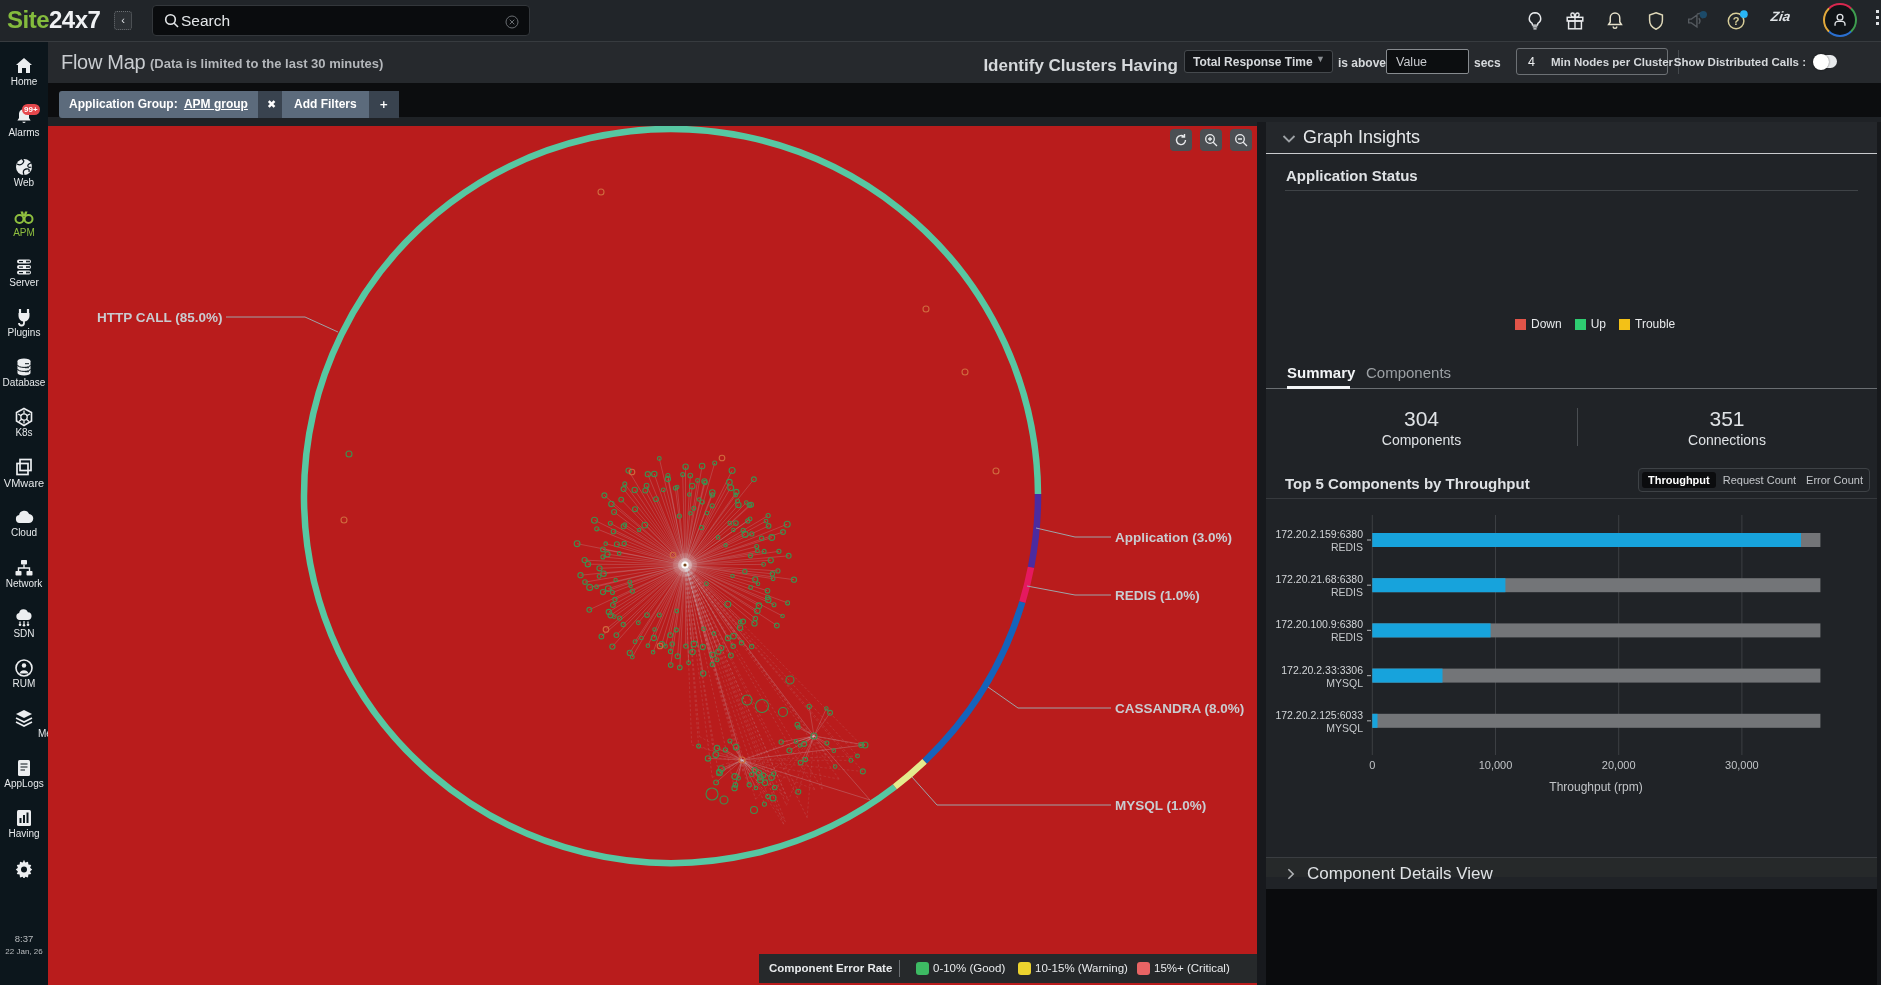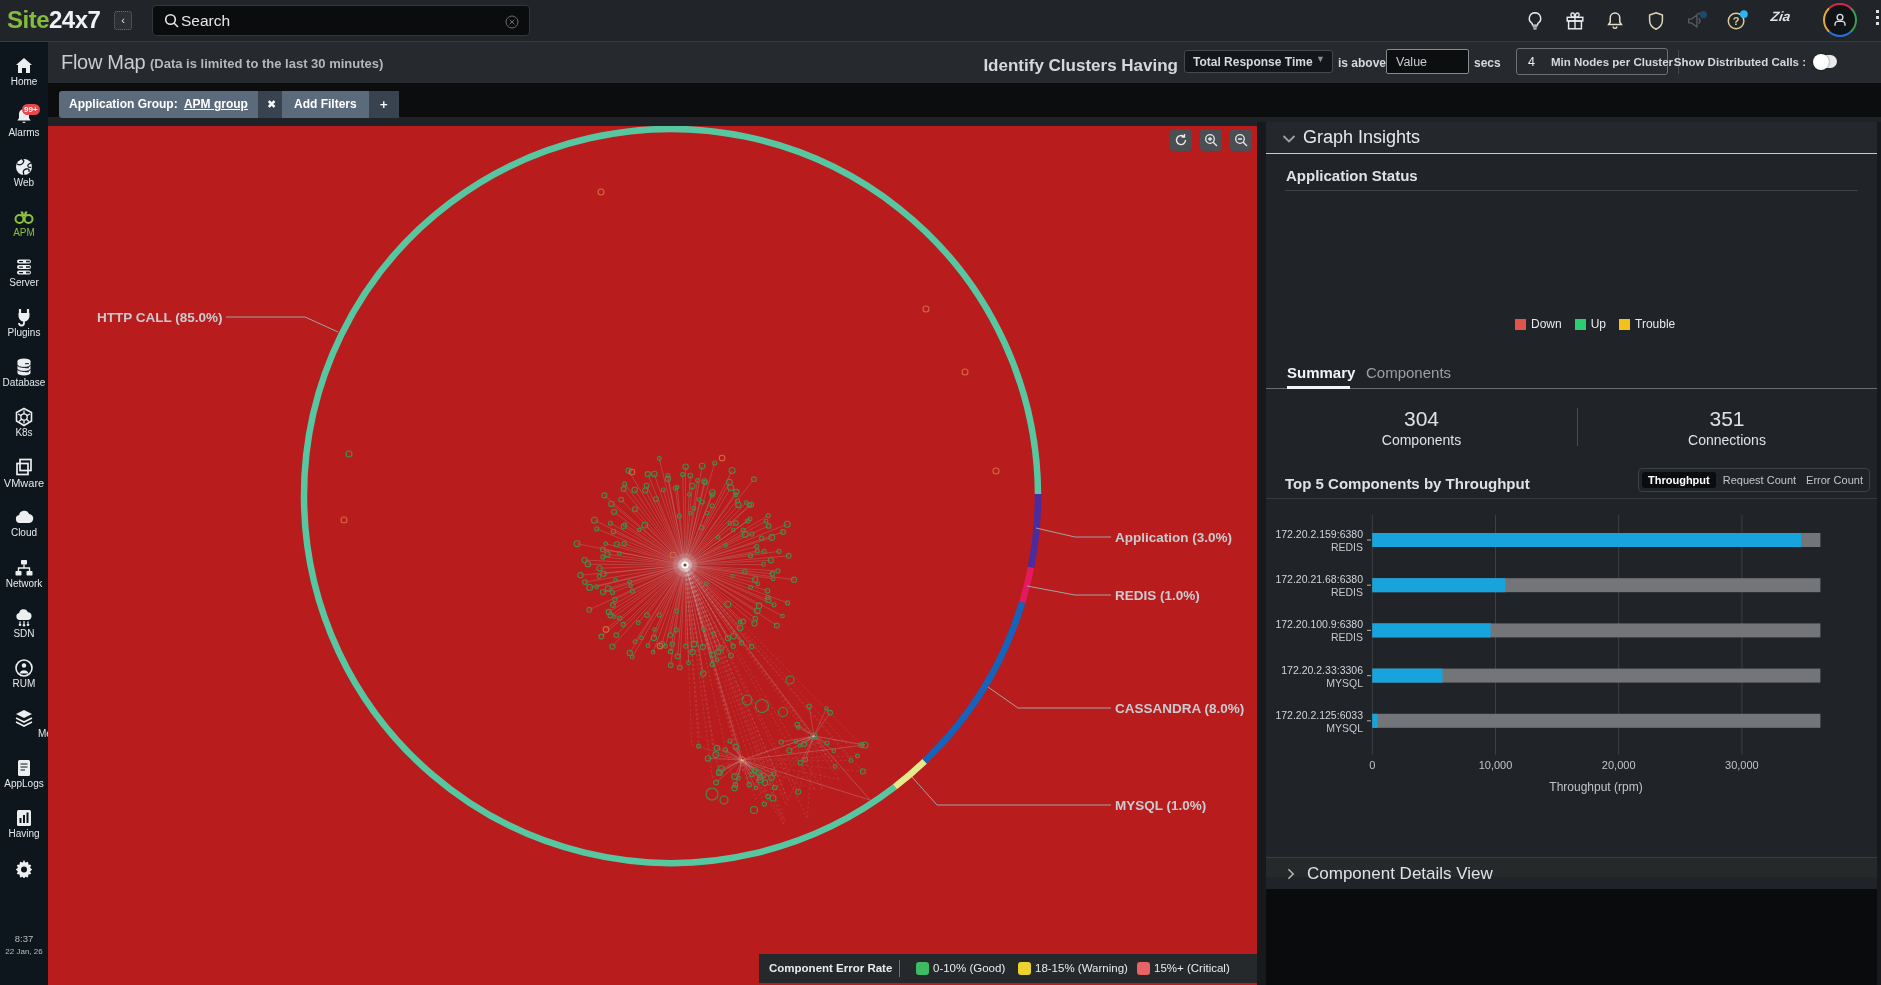--- a/index.html
+++ b/index.html
@@ -769,21 +769,21 @@
         <circle cx="6" cy="6" r="4.3" fill="none" stroke="#e8eaec" stroke-width="1.3"></circle>
         <path d="M9.2 9.2 L13 13 M4 6 h4" stroke="#e8eaec" stroke-width="1.3"></path>
       </svg>
   </div>
   <div class="abs" style="left:711px;top:828px;width:498px;height:29px;background:#26292b;font-size:11.5px;color:#e8eaec;white-space:nowrap;">
     <span class="abs" style="left:10px;top:7.5px;font-weight:700;font-size:11.5px;">Component Error Rate</span>
     <span class="abs" style="left:140px;top:6px;width:1px;height:17px;background:#6a6e72;"></span>
     <span class="abs" style="left:157px;top:8px;width:12.5px;height:12.5px;background:#3dba63;border-radius:3px;"></span>
     <span class="abs" style="left:174px;top:8px;">0-10% (Good)</span>
     <span class="abs" style="left:259px;top:8px;width:12.5px;height:12.5px;background:#ecd32e;border-radius:3px;"></span>
-    <span class="abs" style="left:276px;top:8px;">18-15% (Warning)</span>
+    <span class="abs" style="left:276px;top:8px;">10-15% (Warning)</span>
     <span class="abs" style="left:378px;top:8px;width:12.5px;height:12.5px;background:#e86464;border-radius:3px;"></span>
     <span class="abs" style="left:395px;top:8px;">15%+ (Critical)</span>
   </div>
 </div>
 
 <div class="abs" style="left:1257px;top:122px;width:9px;height:863px;background:#17191d;"></div>
 
 <div class="abs" style="left:1266px;top:122px;width:611px;height:863px;background:#202327;">
 
   <div class="abs" style="left:0;top:0;width:611px;height:32px;background:#24272b;border-bottom:1px solid #c9cbce;">

